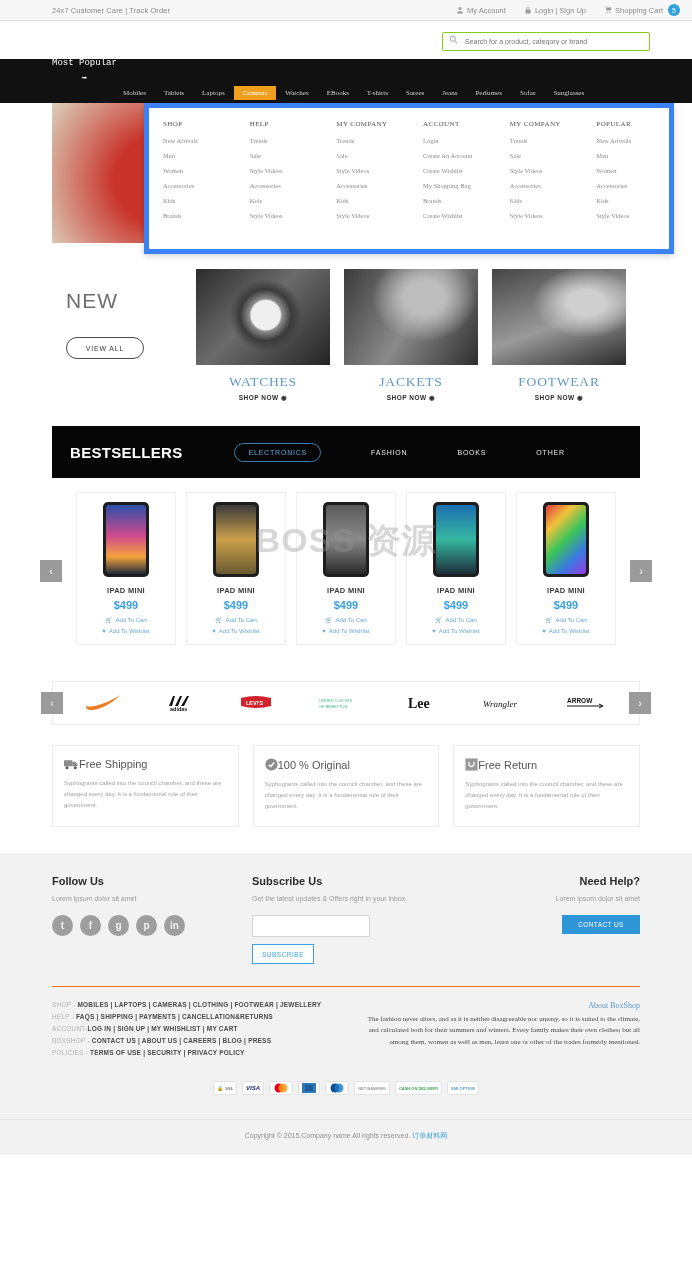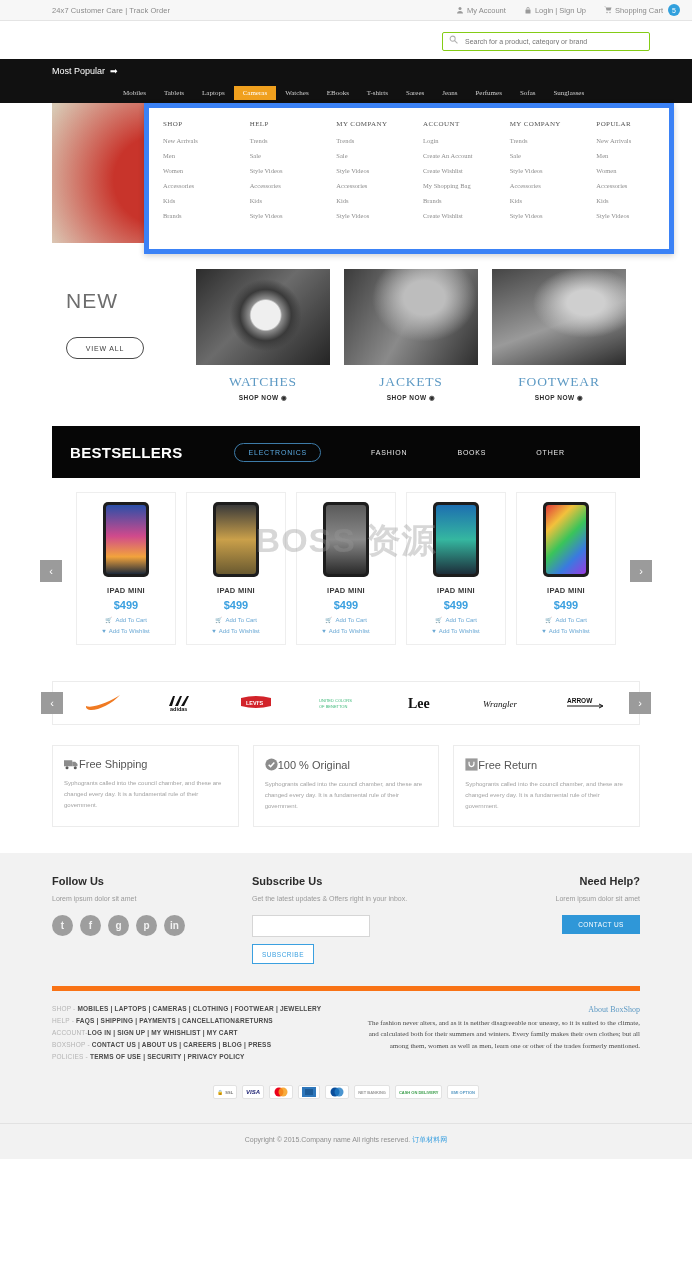--- a/index.html
+++ b/index.html
@@ -56,21 +56,22 @@
     border-radius:2px; font-size:7px; color:#9d9d9d;
     padding-left: 22px; font-family:"Liberation Sans", sans-serif;
   }
   .search-ico { position:absolute; left:7px; top:5px; width:9px; height:9px; fill:#b0b0b0; }
 
   
   .nav { background:#111; padding-left:52px; padding-right:42px; position:relative; }
   .nav-row1 { height:24px; display:flex; align-items:center; }
   .most-popular {
     color:#fff; font-size:9px; display:flex; align-items:center; gap:5px;
-    font-family:Liberation Sans, sans-serif;
+    font-family:Liberation Mono, monospace;
+    flex-direction:column;
   }
   .mp-arrow { color:#fff; font-size:9px; }
   .nav-row2 { height: 20px; display:flex; align-items:center; padding-left:62px; gap:0; }
   .nav-item {
     font-size:7px; color:#cfcfcf; padding:3px 9px;
     font-family:"Liberation Serif", serif; white-space:nowrap;
   }
   .nav-item.active { background:#f0a01e; color:#fff; }
 
   
@@ -219,21 +220,21 @@
   .f-sub { width:220px; }
   .f-help { flex:1; text-align:right; }
   .f-title { font-size:11px; color:#2b2b2b; font-weight:bold; }
   .f-sml { font-size:7px; color:#9a9a9a; margin-top:6px; line-height:1.7; }
   .socials { display:flex; gap:7px; margin-top:10px; }
   .soc { width:21px; height:21px; border-radius:50%; background:#9e9e9e; display:flex; align-items:center; justify-content:center; color:#f2f2f2; font-size:10px; font-weight:bold; }
   .sub-input { margin-top:10px; width:118px; height:22px; border:1px solid #d6d6d6; background:#fff; }
   .sub-btn { margin-top:7px; width:62px; height:20px; border:1px solid #3ba0e0; background:#fff; color:#3ba0e0; font-size:6.5px; letter-spacing:.5px; display:flex; align-items:center; justify-content:center; }
   .contact-btn { margin-top:10px; display:inline-flex; align-items:center; justify-content:center; width:78px; height:19px; background:#2f97d8; color:#fff; font-size:6.5px; letter-spacing:.4px; }
 
-  .f-mid { display:flex; margin-top:22px; border-top:5px solid #f97316; padding-top:14px; }
+  .f-mid { display:flex; margin-top:22px; border-top:1px solid #f97316; padding-top:14px; }
   .f-links { width:300px; }
   .f-line { font-size:6.5px; margin-bottom:5px; letter-spacing:.2px; }
   .f-cat { color:#b4b4b4; }
   .f-lnk { color:#4a4a4a; font-weight:bold; }
   .f-about { flex:1; text-align:right; padding-left:14px; }
   .f-about-t { font-size:8px; color:#5e9ac4; font-family:"Liberation Serif", serif; }
   .f-about-p { font-size:7px; color:#4a4a4a; line-height:1.6; margin-top:4px; font-family:"Liberation Serif", serif; }
 
   .pay-row { display:flex; justify-content:center; align-items:center; gap:5px; margin-top:20px; padding-bottom:14px; }
   .pay { height:14px; border:1px solid #e2e2e2; background:#fff; border-radius:2px; display:flex; align-items:center; justify-content:center; padding:0 3px; font-size:5px; font-weight:bold; }

